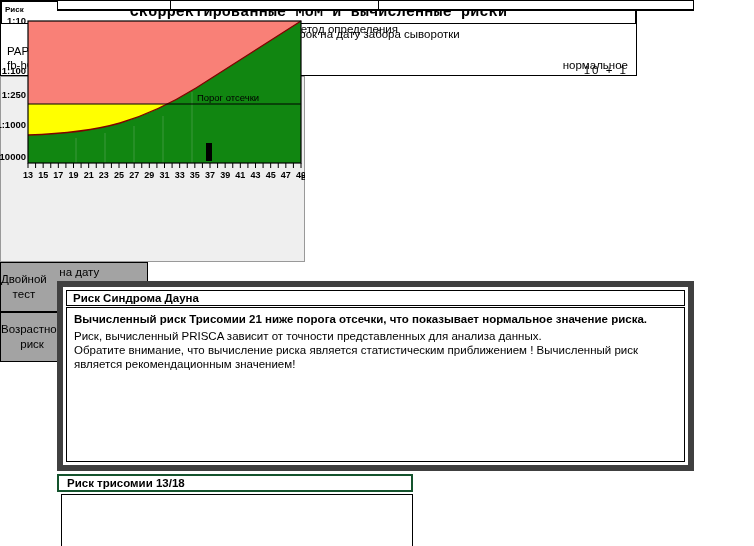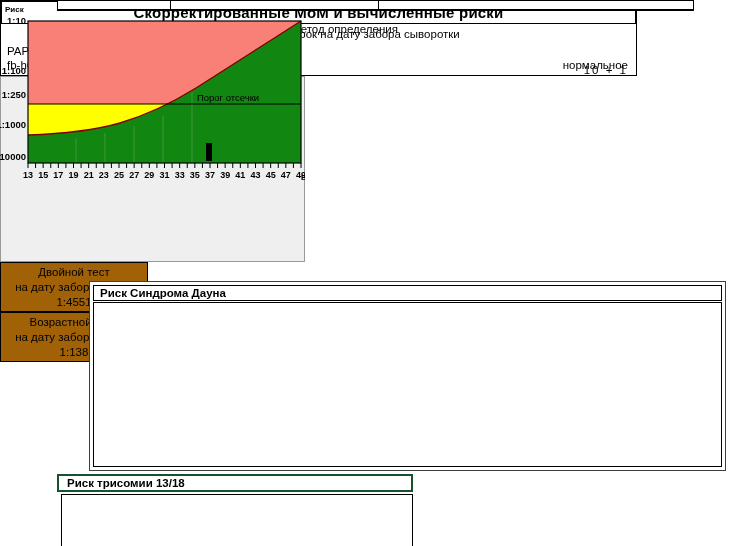--- a/index.html
+++ b/index.html
@@ -16,21 +16,21 @@
   .box { position: absolute; border: 1px solid #000; background: #fff; }
 
   
   #top-strip { left: 57px; top: 0px; width: 637px; height: 11px; border-bottom: 2px solid #000; }
   #top-strip .vdiv { position: absolute; top: 0; bottom: 0; width: 1px; background: #000; }
 
   
   #title-band {
     left: 57px; top: 12px; width: 637px; height: 24px;
     border: 2px solid #000; border-bottom: 1px solid #000;
-    display: flex; align-items: center; justify-content: center;
+    display: flex; align-items: center; justify-content: center; font-family: Liberation Mono, monospace;
   }
   #title-band .t { font-size: 15px; font-weight: bold; color: #000; letter-spacing: .2px; }
 
   
   #param-table { left: 57px; top: 36px; width: 637px; height: 52px; border: 1px solid #000; border-top: none; display: flex; }
   .pcol { position: relative; height: 100%; border-right: 1px solid #000; }
   .pcol:last-child { border-right: none; }
   #pc-name  { width: 72px; }
   #pc-value { width: 112px; }
   #pc-mom   { width: 99px; }
@@ -52,28 +52,28 @@
 
   
   #chart-frame { left: 57px; top: 89px; width: 305px; height: 186px; border: 1px solid #999; background: #efefef; }
   #chart-svg { position: absolute; left: 0; top: 0; }
   .axis-title { font-size: 8px; font-weight: bold; fill: #000; font-family: "Liberation Sans", sans-serif; }
   .ytick { font-size: 9.5px; font-weight: bold; fill: #000; font-family: "Liberation Sans", sans-serif; }
   .xtick { font-size: 9px; font-weight: bold; fill: #000; font-family: "Liberation Sans", sans-serif; }
   .cutoff-lbl { font-size: 9.5px; fill: #000; font-family: "Liberation Sans", sans-serif; }
 
   
-  .result-box { border: 1px solid #000; background: #a16207; display: flex; flex-direction: column;
+  .result-box { border: 1px solid #000; background: #a3a3a3; display: flex; 
                 align-items: center; justify-content: center; }
   #res-double { left: 543px; top: 105px; width: 148px; height: 50px; }
   #res-age    { left: 543px; top: 197px; width: 148px; height: 50px; }
   .result-box div { font-size: 11.5px; line-height: 15px; color: #000; text-align: center; }
 
   
-  #down-outer { left: 57px; top: 281px; width: 637px; height: 190px; border: 1px solid #404040; margin-left: 32px; }
+  #down-outer { left: 57px; top: 281px; width: 637px; height: 190px; border: 6px solid #404040; }
   #down-head { position: absolute; left: 3px; top: 3px; right: 3px; height: 16px;
                border: 1px solid #000; background: #fff; display: flex; align-items: center; }
   #down-head .t { font-size: 11.5px; font-weight: bold; padding-left: 6px; color: #000; }
   #down-body { position: absolute; left: 3px; top: 20px; right: 3px; bottom: 3px;
                border: 1px solid #000; background: #fff; padding: 4px 7px 0 7px; }
   .para-bold { font-size: 11.5px; font-weight: bold; line-height: 14px; color: #000; }
   .para { font-size: 11.5px; line-height: 14px; color: #000; }
   .para-gap { height: 3px; }
 
   
@@ -239,21 +239,24 @@
     <div>Возрастной риск</div>
     <div>на дату забора пробы</div>
     <div>1:138</div>
   </div>
 
   <div class="box" id="down-outer">
     <div id="down-head">
       <span class="t">Риск Синдрома Дауна</span>
     </div>
     <div id="down-body">
+      <div class="para-bold">Вычисленный риск Трисомии 21 ниже порога отсечки, что показывает нормальное значение риска.</div>
       <div class="para-gap"></div>
+      <div class="para">Риск, вычисленный PRISCA зависит от точности представленных для анализа данных.</div>
+      <div class="para">Обратите внимание, что вычисление риска является статистическим приближением ! Вычисленный риск является рекомендационным значением!</div>
     </div>
   </div>
 
   <div class="box" id="tri-head">
     <span class="t">Риск трисомии 13/18</span>
   </div>
   <div class="box" id="tri-body"></div>
 
 </div>
 

